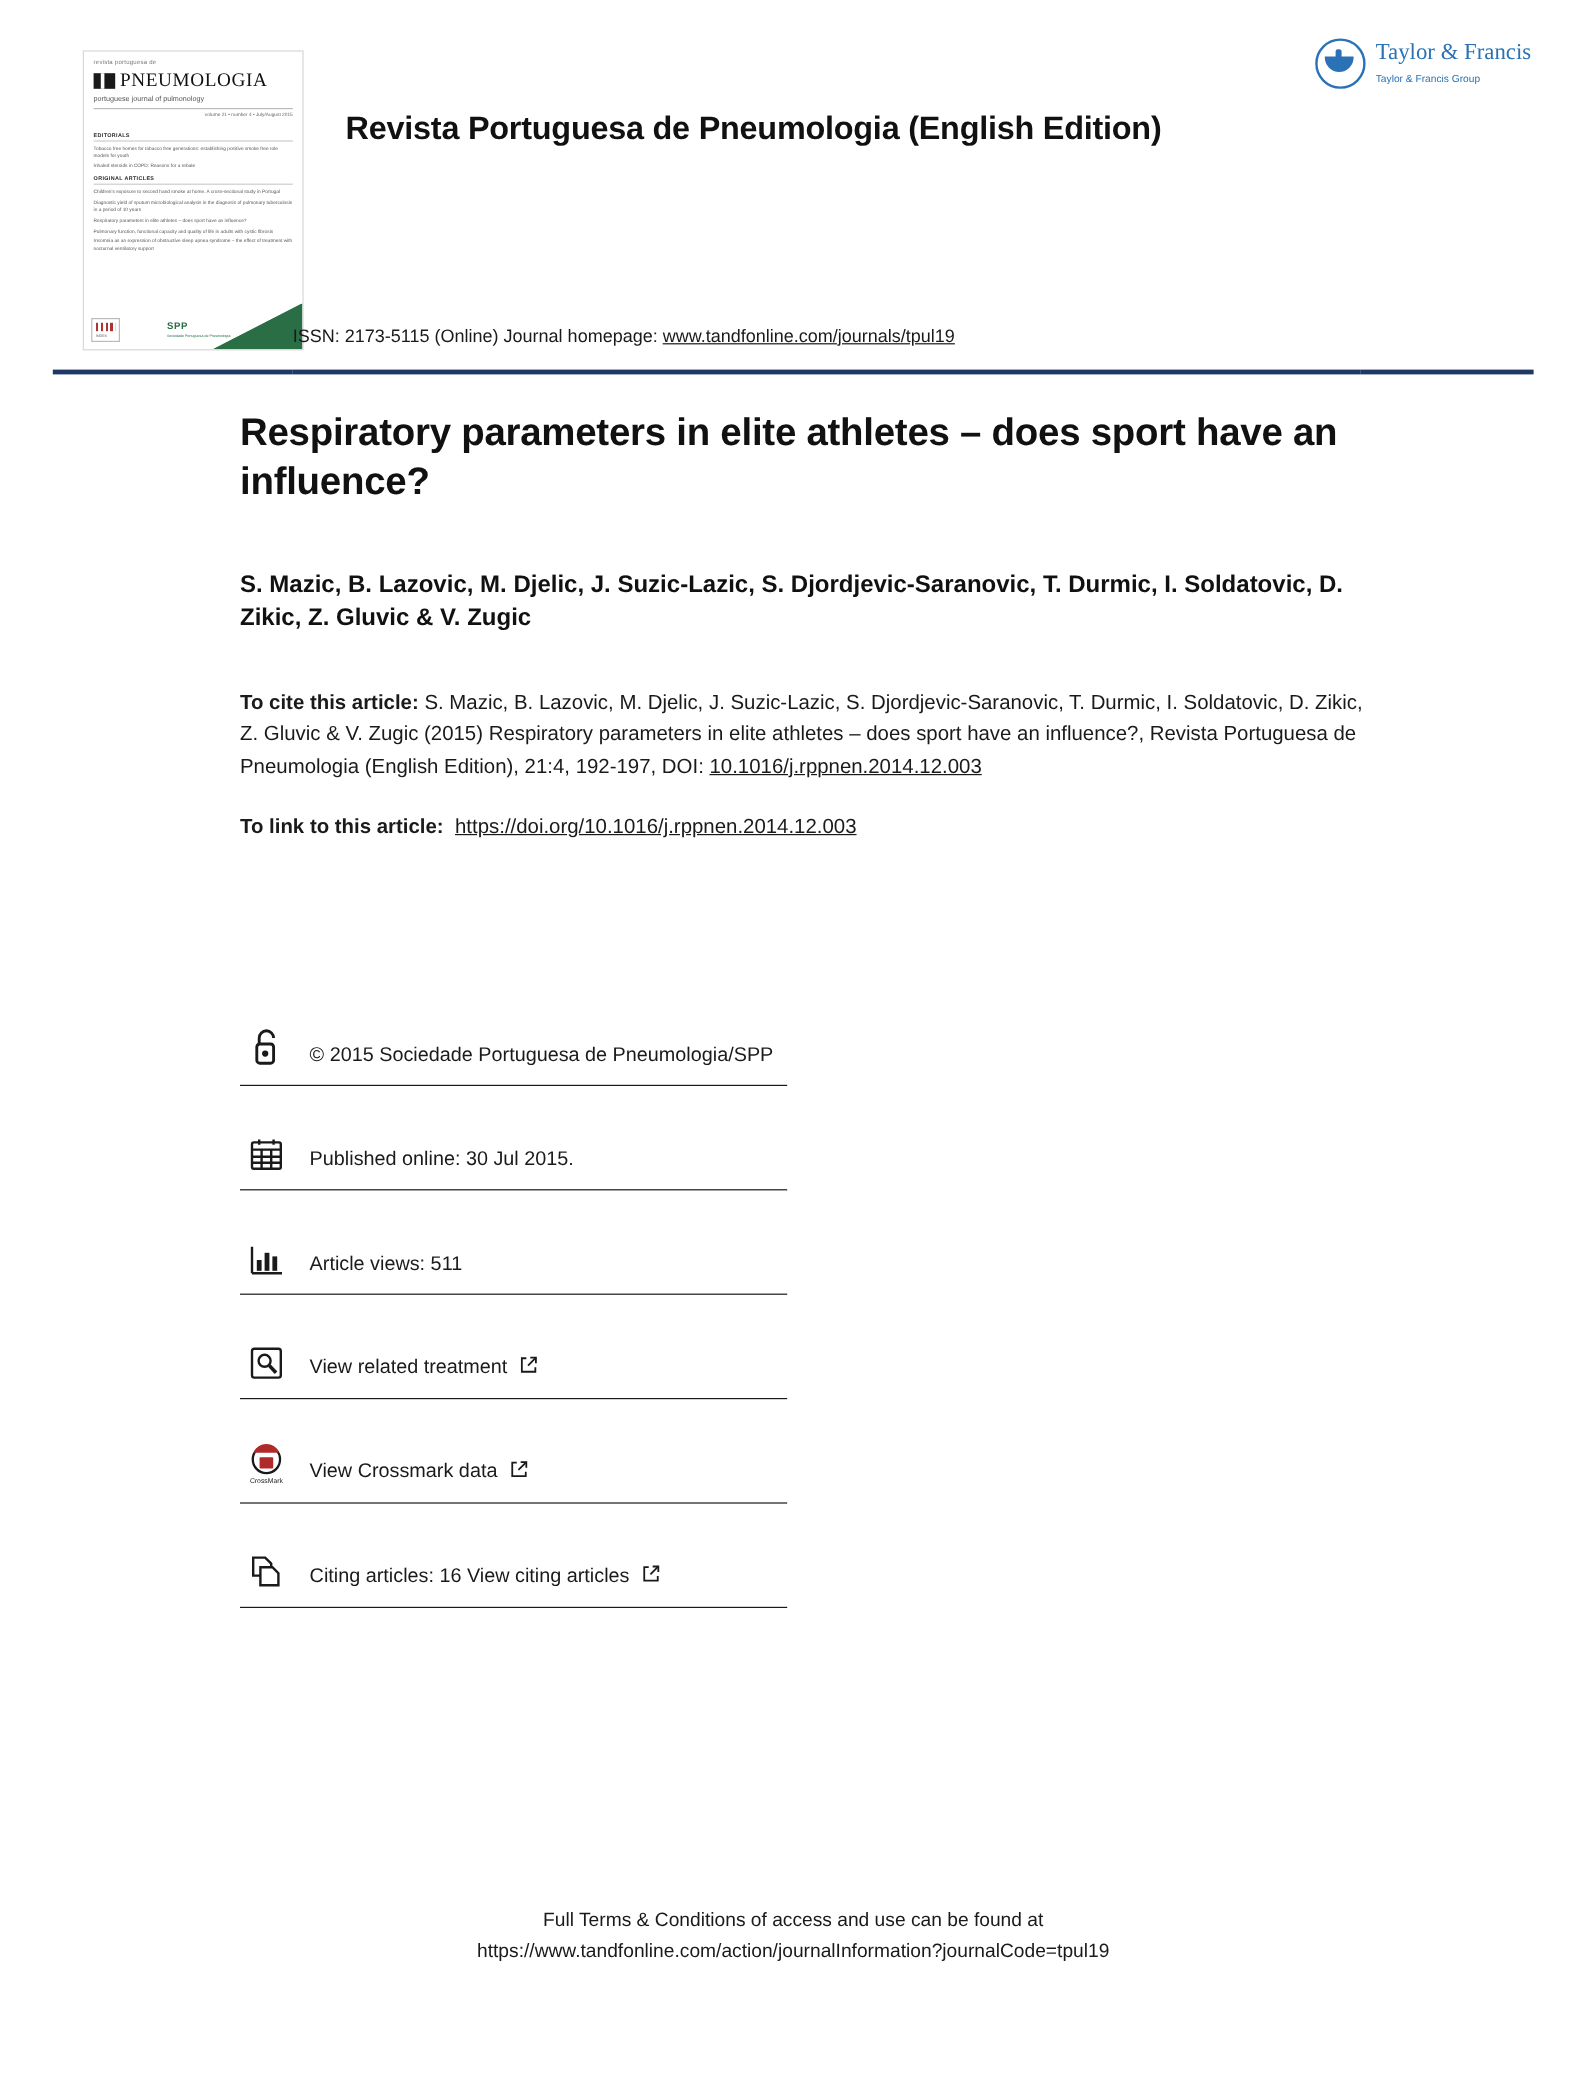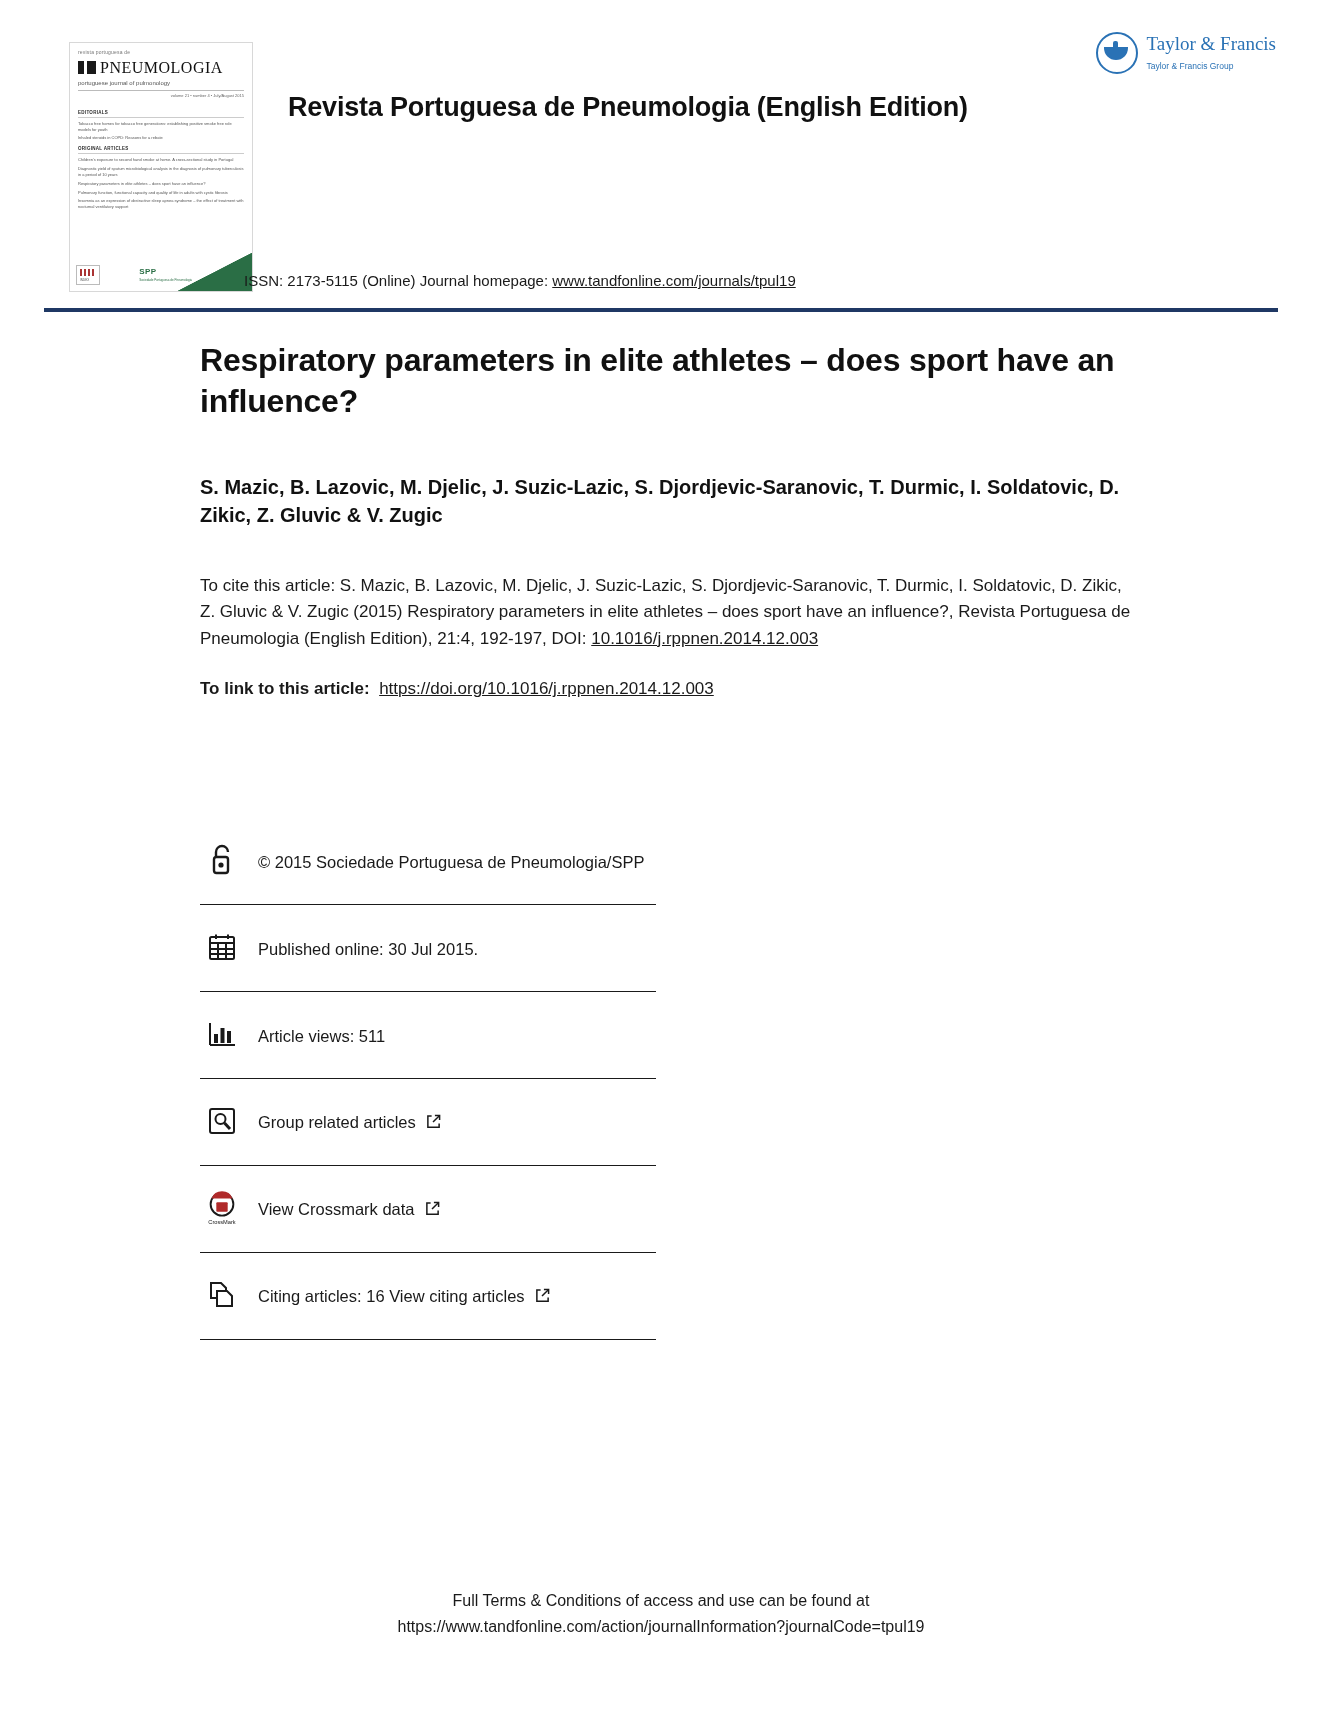--- a/index.html
+++ b/index.html
@@ -287,41 +287,41 @@
     font-weight: bold;
     line-height: 1.38;
     color: #111;
   }
   .art-cite {
     margin-top: 44px;
     font-size: 17px;
     line-height: 1.55;
     color: #1a1a1a;
   }
-  .art-cite b { font-weight: normal; }
+  .art-cite b { font-weight: bold; }
   .art-cite a, .art-link a {
     color: #1a1a1a;
     text-decoration: underline;
   }
   .art-link {
     margin-top: 24px;
     font-size: 17px;
     line-height: 1.55;
   }
 
   
   .meta {
     position: absolute;
     left: 200px;
     top: 818px;
     width: 456px;
   }
   .meta-row {
     display: flex;
-    align-items: center;
+    align-items: flex-end;
     gap: 14px;
     border-bottom: 1.6px solid #1a1a1a;
     min-height: 60px;
     padding: 12px 0 14px 0;
   }
   .meta-row:last-child { }
   .meta-icon {
     width: 44px;
     flex: none;
     display: flex;
@@ -471,21 +471,21 @@
 
     <div class="meta-row">
       <span class="meta-icon">
         <svg width="30" height="30" viewBox="0 0 30 30" fill="none" stroke="#1a1a1a" stroke-width="2">
           <rect x="3" y="3" width="24" height="24" rx="2"></rect>
           <circle cx="13.5" cy="13" r="5"></circle>
           <line x1="17.5" y1="17" x2="23" y2="23" stroke-width="3"></line>
         </svg>
       </span>
       <span class="meta-text">
-        <a href="#" style="color:#1a1a1a;text-decoration:none">Group related articles</a>
+        <a href="#" style="color:#1a1a1a;text-decoration:none">View related treatment</a>
         <span class="ext">
           <svg width="15" height="15" viewBox="0 0 16 16" fill="none" stroke="#1a1a1a" stroke-width="1.6">
             <path d="M6 2 H2 v12 h12 V10"></path>
             <path d="M9.5 1.5 H14.5 V6.5"></path>
             <path d="M14.5 1.5 L7.5 8.5"></path>
           </svg>
         </span>
       </span>
     </div>
 

